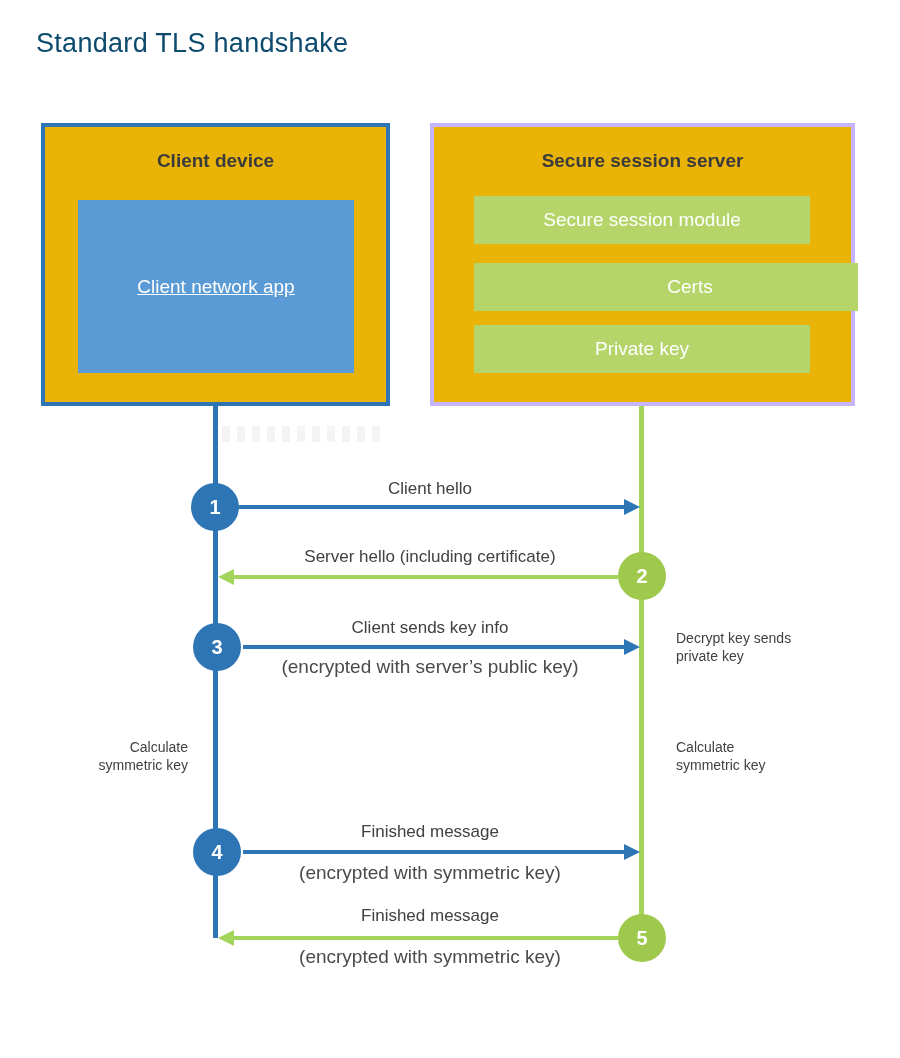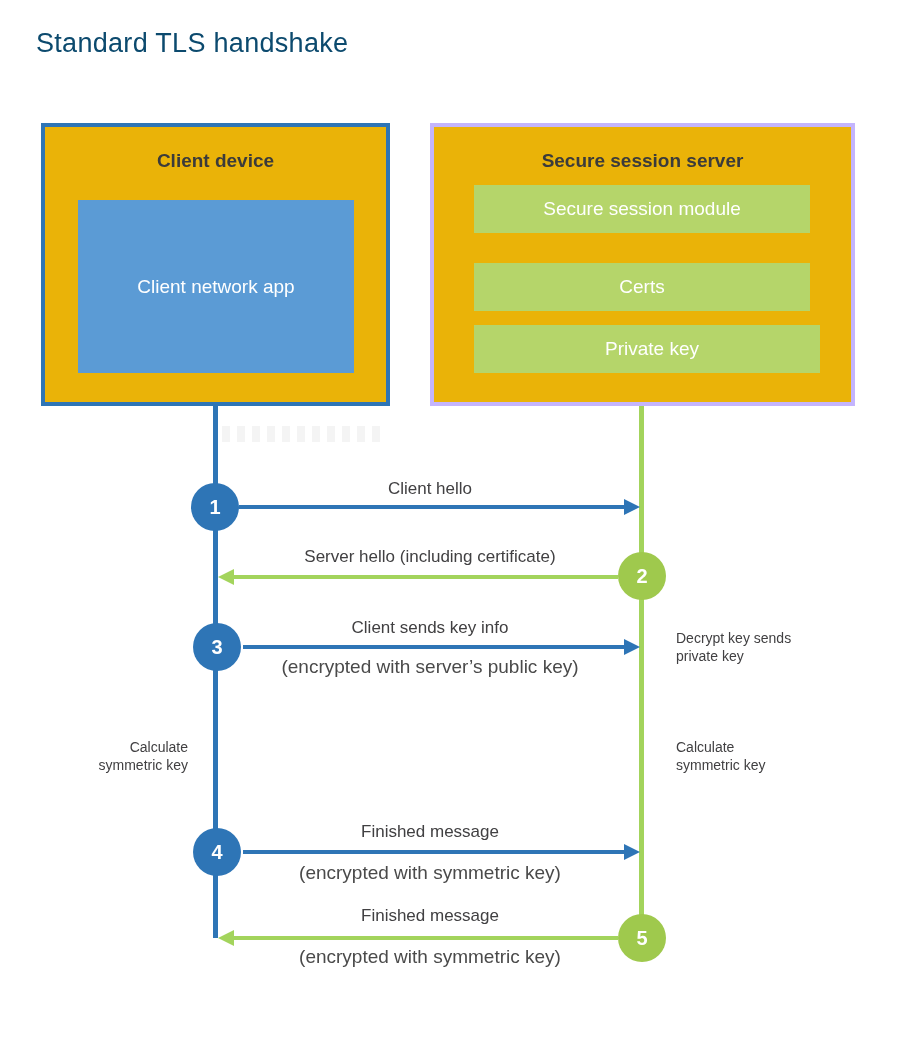--- a/index.html
+++ b/index.html
@@ -23,21 +23,21 @@
   .server-box{left:430px;top:123px;width:425px;height:283px;border:4px solid #c4b5fd;}
   .actor-title{
     position:absolute;left:0;top:23px;width:100%;
     text-align:center;font-size:19px;font-weight:bold;color:#3b3b3b;
   }
   .client-app-box{
     position:absolute;left:33px;top:73px;width:276px;height:173px;
     background:#5B9BD5;color:#ffffff;font-size:19px;line-height:1.55;
     display:flex;align-items:center;justify-content:center;text-align:center;
   }
-  .client-app-box .inner{width:190px;}
+  .client-app-box .inner{width:190px;text-decoration:underline;}
   .server-bar{
     position:absolute;left:40px;width:336px;height:48px;
     background:#B5D56A;color:#ffffff;font-size:19px;
     display:flex;align-items:center;justify-content:center;text-align:center;
   }
   
   .lifeline{width:5px;top:406px;height:532px;}
   .lifeline.blue{background:#2E75B6;left:213px;}
   .lifeline.green{background:#A3D45C;left:639px;}
   .faint-dashes{
@@ -79,23 +79,23 @@
 
   <div class="abs actor-box client-box">
     <div class="actor-title">Client device</div>
     <div class="client-app-box">
       <div class="inner">Client network app</div>
     </div>
   </div>
 
   <div class="abs actor-box server-box">
     <div class="actor-title">Secure session server</div>
-    <div class="server-bar" style="top:58px;">Secure session module</div>
-    <div class="server-bar" style="top:136px;">Certs</div>
-    <div class="server-bar" style="top:198px;padding-left:10px;">Private key</div>
+    <div class="server-bar" style="top:69px;">Secure session module</div>
+    <div class="server-bar" style="top:136px;padding-left:48px;">Certs</div>
+    <div class="server-bar" style="top:198px;">Private key</div>
   </div>
 
   <div class="abs lifeline blue"></div>
   <div class="abs lifeline green"></div>
   <div class="abs faint-dashes"></div>
 
   <div class="abs msg" style="top:479px;">Client hello</div>
   <div class="abs hline blue" style="left:239px;top:505px;width:386px;"></div>
   <div class="abs arrowhead right" style="left:624px;top:499px;"></div>
   <div class="abs step-circle blue" style="left:191px;top:483px;">1</div>

